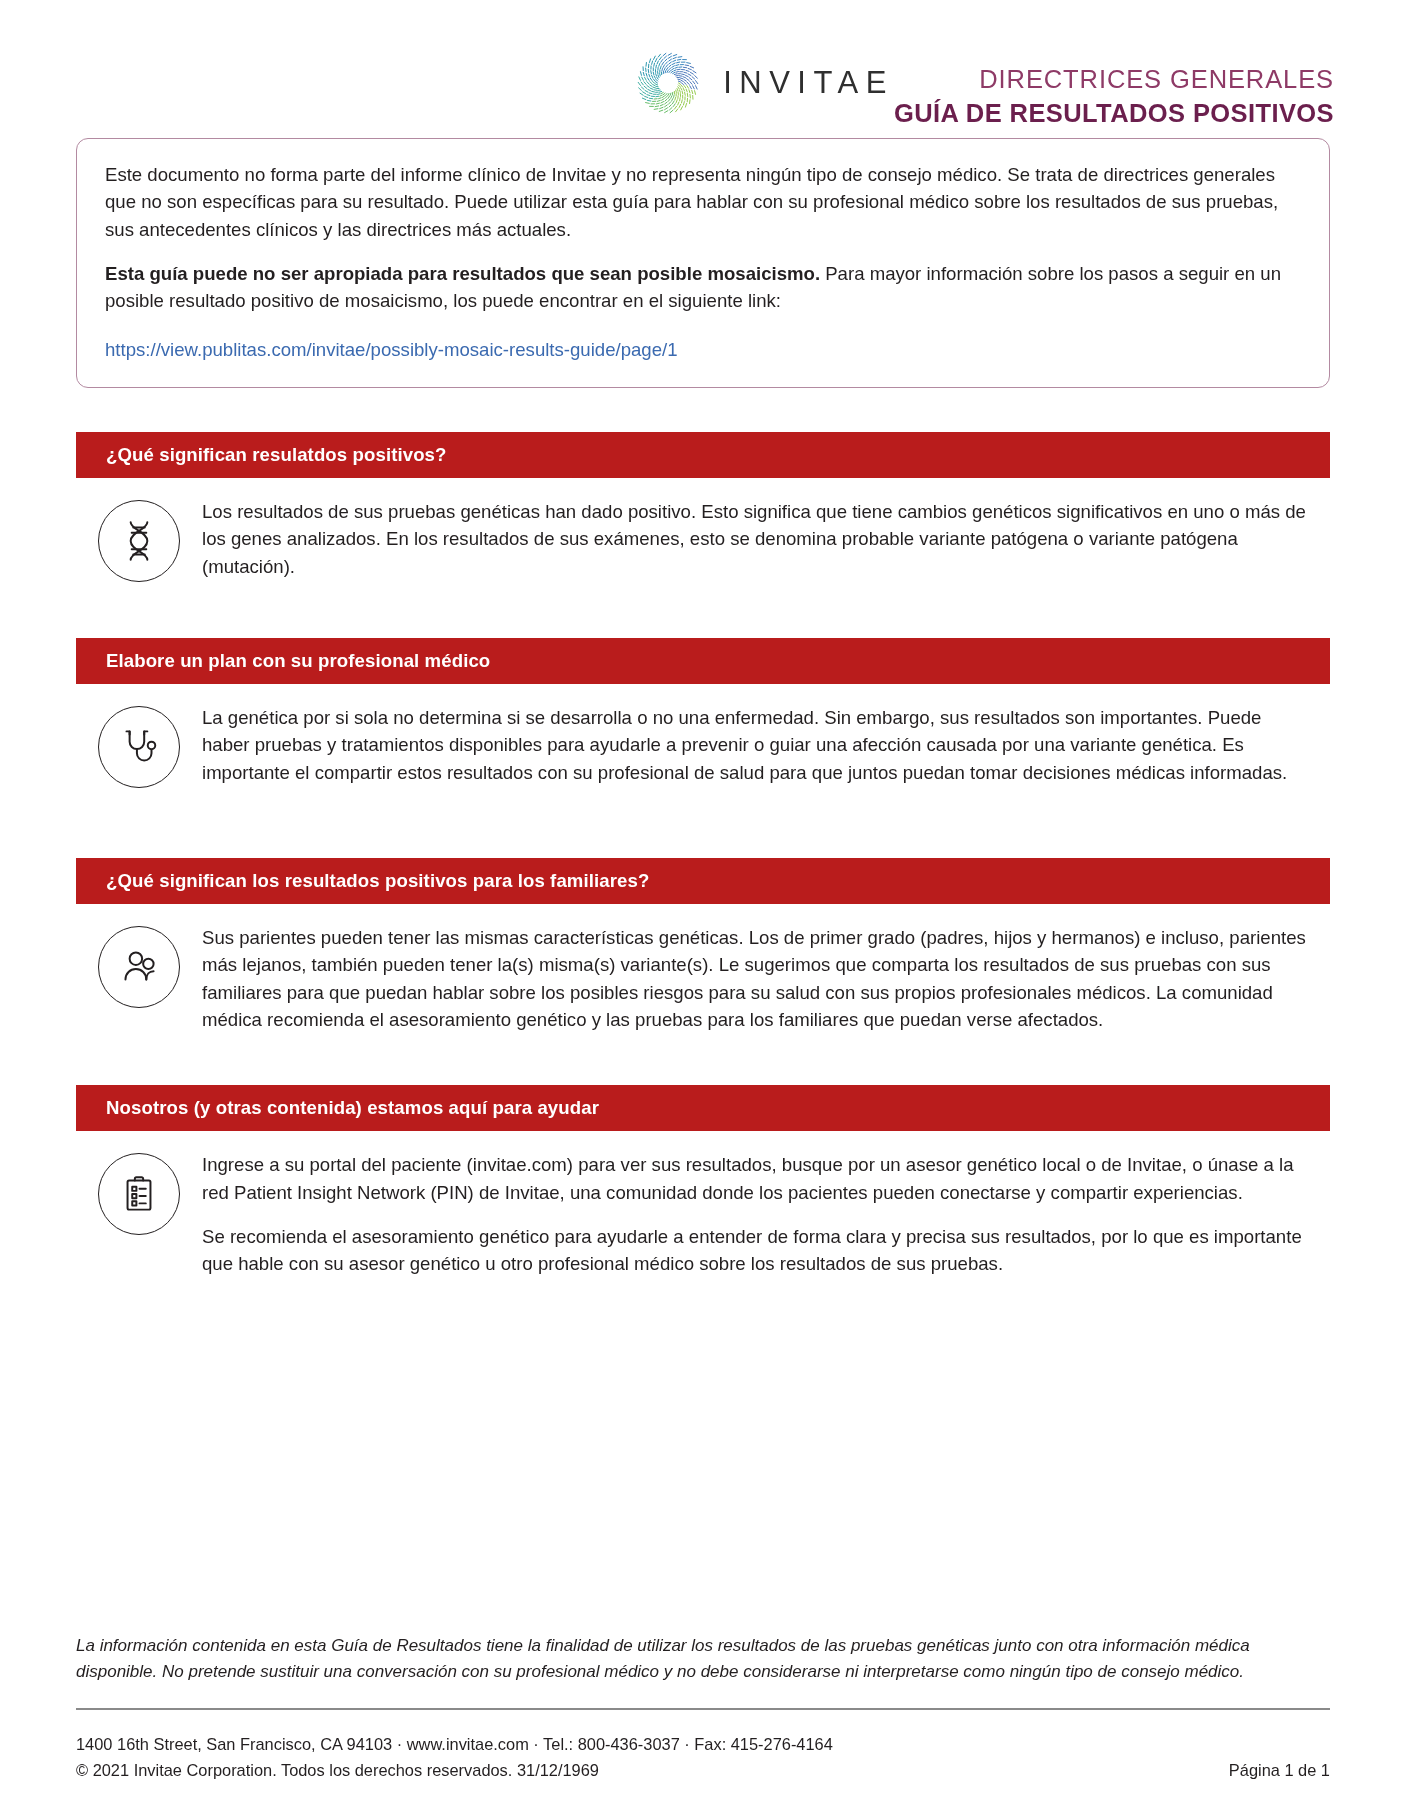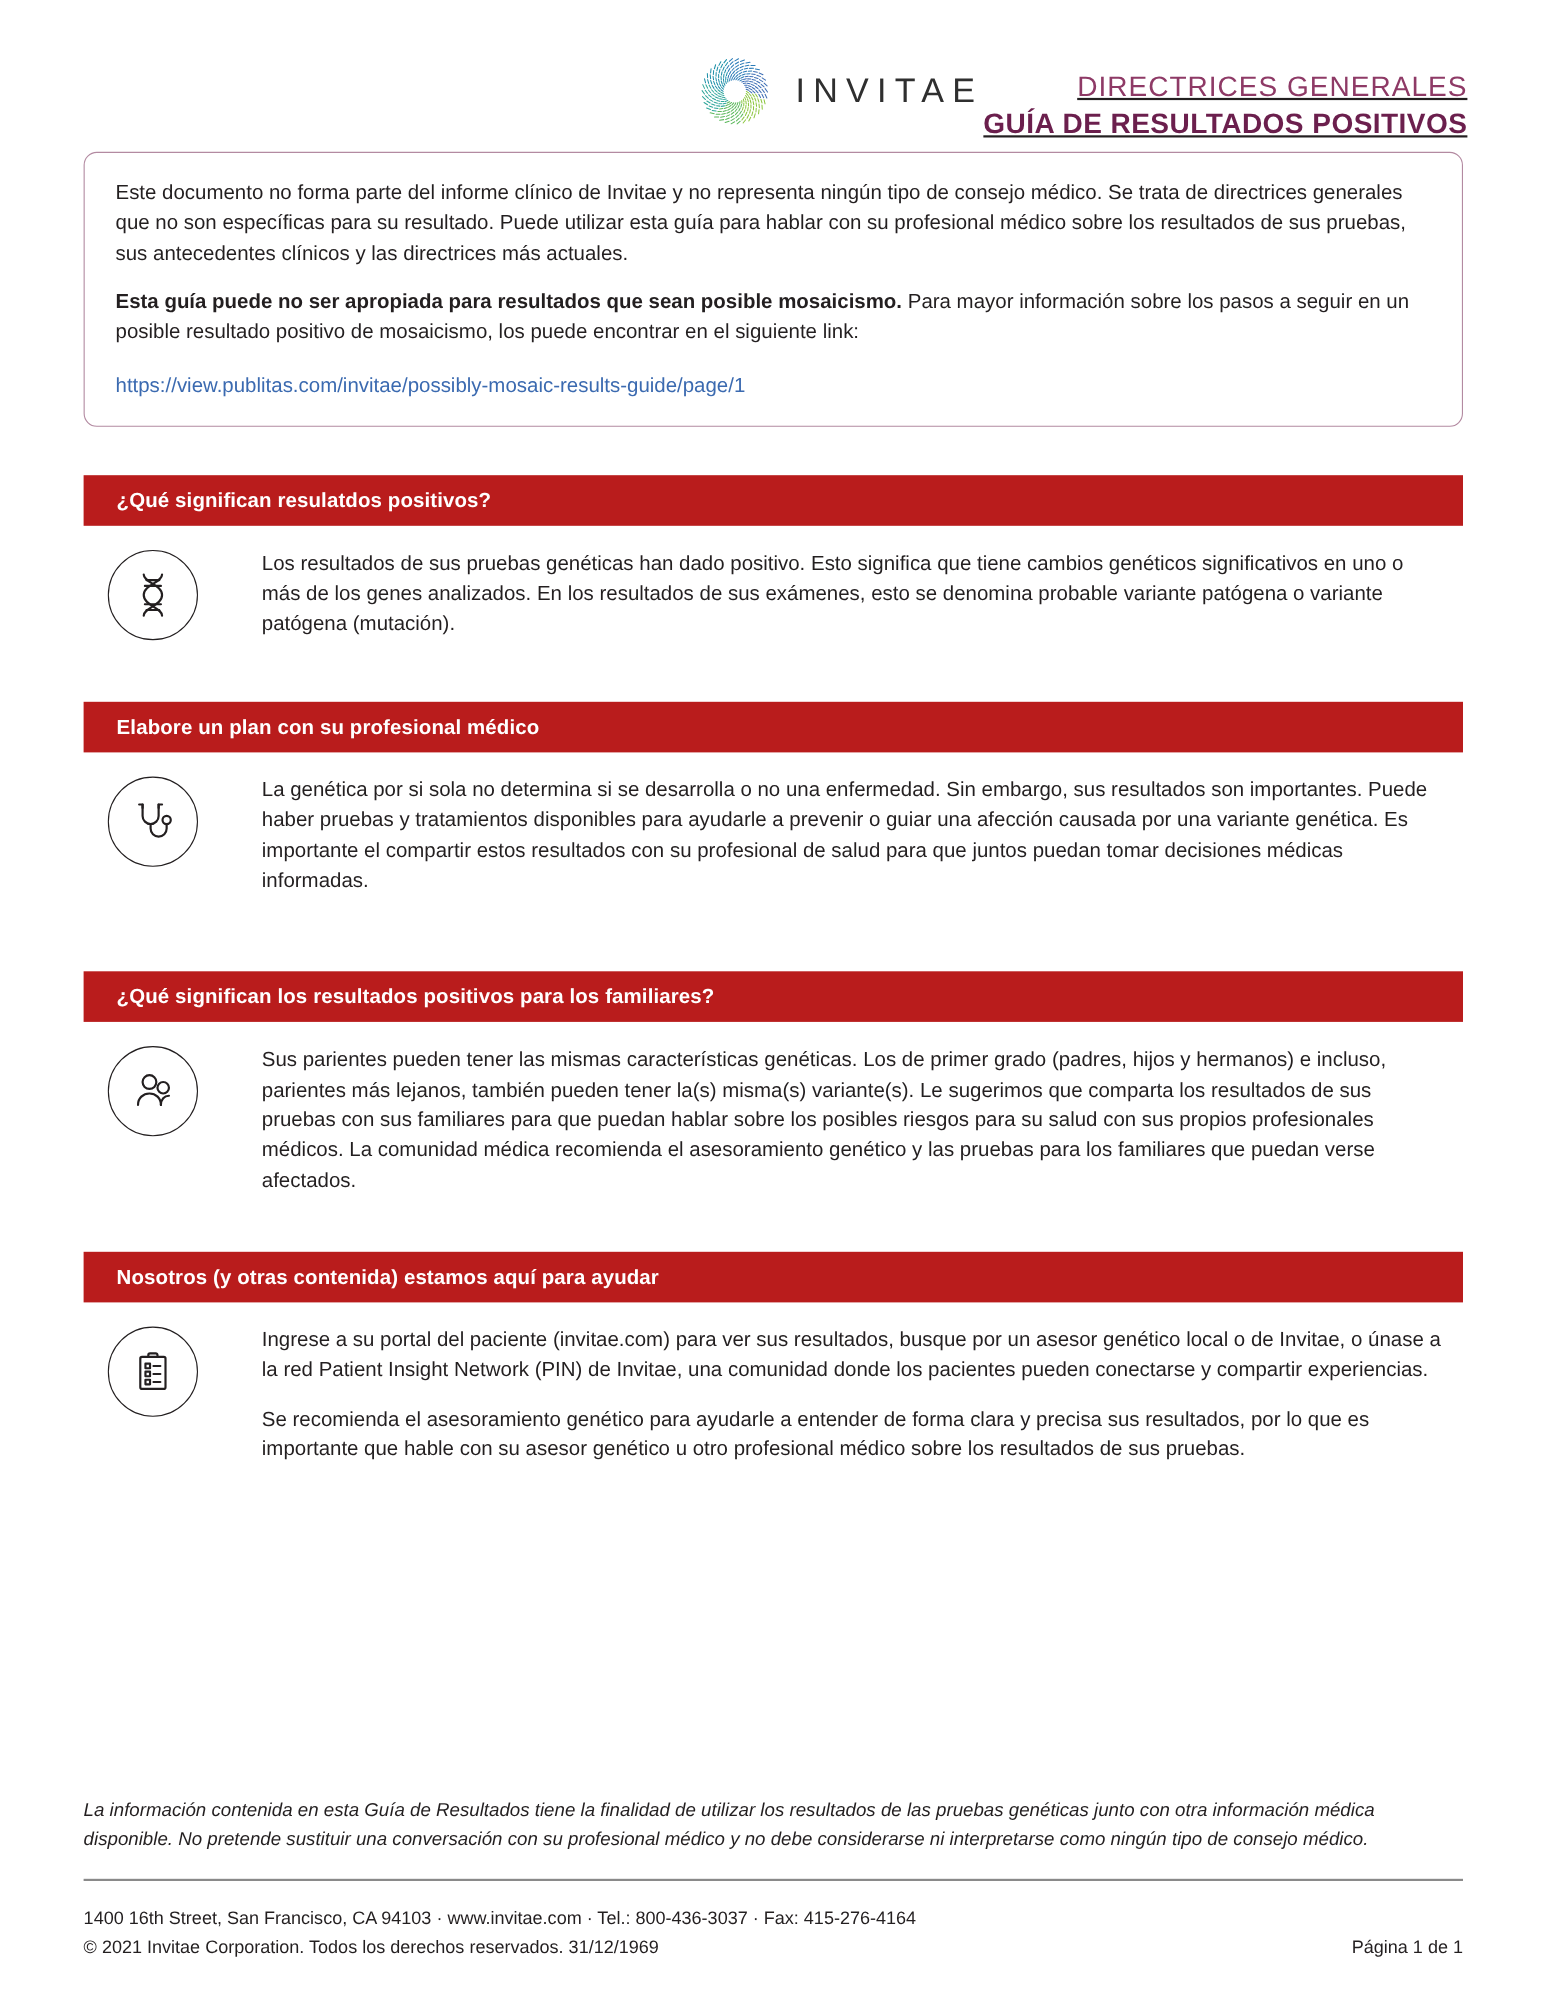--- a/index.html
+++ b/index.html
@@ -30,21 +30,21 @@
   }
   .logo-wrap { display: flex; align-items: center; gap: 24px; }
   .logo-mark { width: 62px; height: 62px; flex: none; }
   .logo-word {
     font-family: "Liberation Sans", sans-serif;
     font-size: 31px;
     letter-spacing: 7.5px;
     color: #2f2f2f;
     font-weight: 400;
   }
-  .header-titles { text-align: right; padding-top: 12px; text-decoration: underline; }
+  .header-titles { text-align: right; padding-top: 12px; }
   .header-line1 {
     font-size: 25.5px;
     letter-spacing: 0.9px;
     color: #8e3a66;
     font-weight: 400;
     line-height: 1.2;
   }
   .header-line2 {
     font-size: 25.5px;
     letter-spacing: 0.4px;
@@ -89,21 +89,20 @@
   .bar-title {
     color: #ffffff;
     font-size: 18.6px;
     font-weight: 700;
     letter-spacing: 0.1px;
   }
   .section-body {
     display: flex;
     align-items: flex-start;
     padding: 20px 0 0 0;
-    gap: 36px;
   }
   .icon-col {
     width: 126px;
     flex: none;
     display: flex;
     justify-content: center;
     padding-top: 2px;
   }
   .icon-circle {
     width: 82px;

